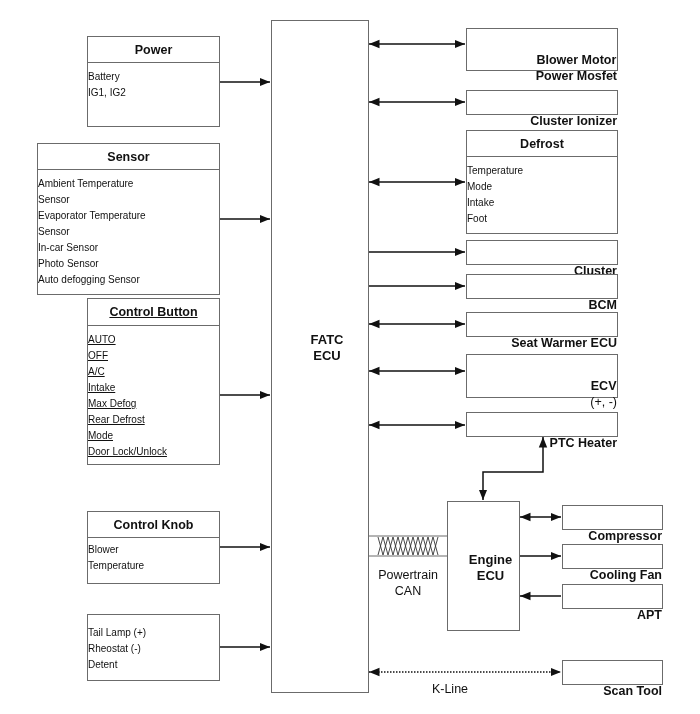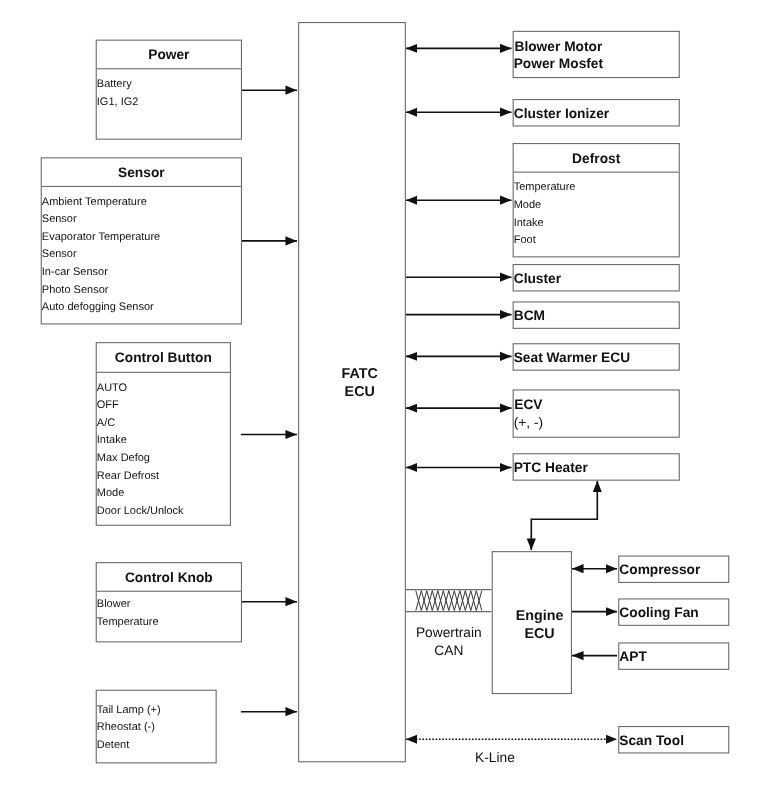--- a/index.html
+++ b/index.html
@@ -2,22 +2,22 @@
 <html><head>
 <meta charset="utf-8">
 <style>
   html, body { margin: 0; padding: 0; background: #ffffff; }
   body { width: 700px; height: 714px; position: relative; overflow: hidden;
          font-family: "Liberation Sans", sans-serif; color: #111; }
   .box { position: absolute; border: 1.5px solid #6b6b6b; background: #fff; box-sizing: border-box; }
   .hdr { font-weight: bold; font-size: 12.5px; text-align: center; border-bottom: 1.5px solid #6b6b6b;
          box-sizing: border-box; display: flex; align-items: center; justify-content: center; }
   .body { font-size: 10px; line-height: 16px; padding-top: 6px; }
-  .single { font-weight: bold; font-size: 12.5px; display: flex; align-items: center; justify-content: flex-start;
-            text-align: center; line-height: 16px; height: 100%; }
+  .single { font-weight: bold; font-size: 12.5px; display: flex; align-items: center; justify-content: flex-end;
+            text-align: center; line-height: 16px; height: 100%; margin-top: 18px; }
   .lbl { position: absolute; font-size: 12.5px; text-align: center; line-height: 16px; }
   svg.wires { position: absolute; left: 0; top: 0; }
   .ecu-title { position: absolute; font-weight: bold; font-size: 13px; text-align: center; line-height: 16px; }
 </style>
 </head>
 <body>
 
 <svg class="wires" width="700" height="714">
   <defs>
     <marker id="ah" viewBox="0 0 10 10" refX="10" refY="5" markerWidth="7" markerHeight="7" orient="auto-start-reverse">
@@ -75,21 +75,21 @@
     <div>Ambient Temperature</div>
     <div>Sensor</div>
     <div>Evaporator Temperature</div>
     <div>Sensor</div>
     <div>In-car Sensor</div>
     <div>Photo Sensor</div>
     <div>Auto defogging Sensor</div>
   </div>
 </div>
 
-<div class="box" style="left:87px; top:311px; width:123px; height:167px;">
+<div class="box" style="left:87px; top:298px; width:133px; height:167px;text-decoration:underline;">
   <div class="hdr" style="height:27px;">Control Button</div>
   <div class="body">
     <div>AUTO</div>
     <div>OFF</div>
     <div>A/C</div>
     <div>Intake</div>
     <div>Max Defog</div>
     <div>Rear Defrost</div>
     <div>Mode</div>
     <div>Door Lock/Unlock</div>
@@ -97,21 +97,21 @@
 </div>
 
 <div class="box" style="left:87px; top:511px; width:133px; height:73px;">
   <div class="hdr" style="height:26px;">Control Knob</div>
   <div class="body" style="padding-top:4px;">
     <div>Blower</div>
     <div>Temperature</div>
   </div>
 </div>
 
-<div class="box" style="left:87px; top:614px; width:110px; height:67px;margin-top:13px;">
+<div class="box" style="left:87px; top:614px; width:133px; height:67px;">
   <div class="body" style="padding-top:10px;">
     <div>Tail Lamp (+)</div>
     <div>Rheostat (-)</div>
     <div>Detent</div>
   </div>
 </div>
 
 <div class="box" style="left:466px; top:28px; width:152px; height:43px;">
   <div class="single">
     <div>

